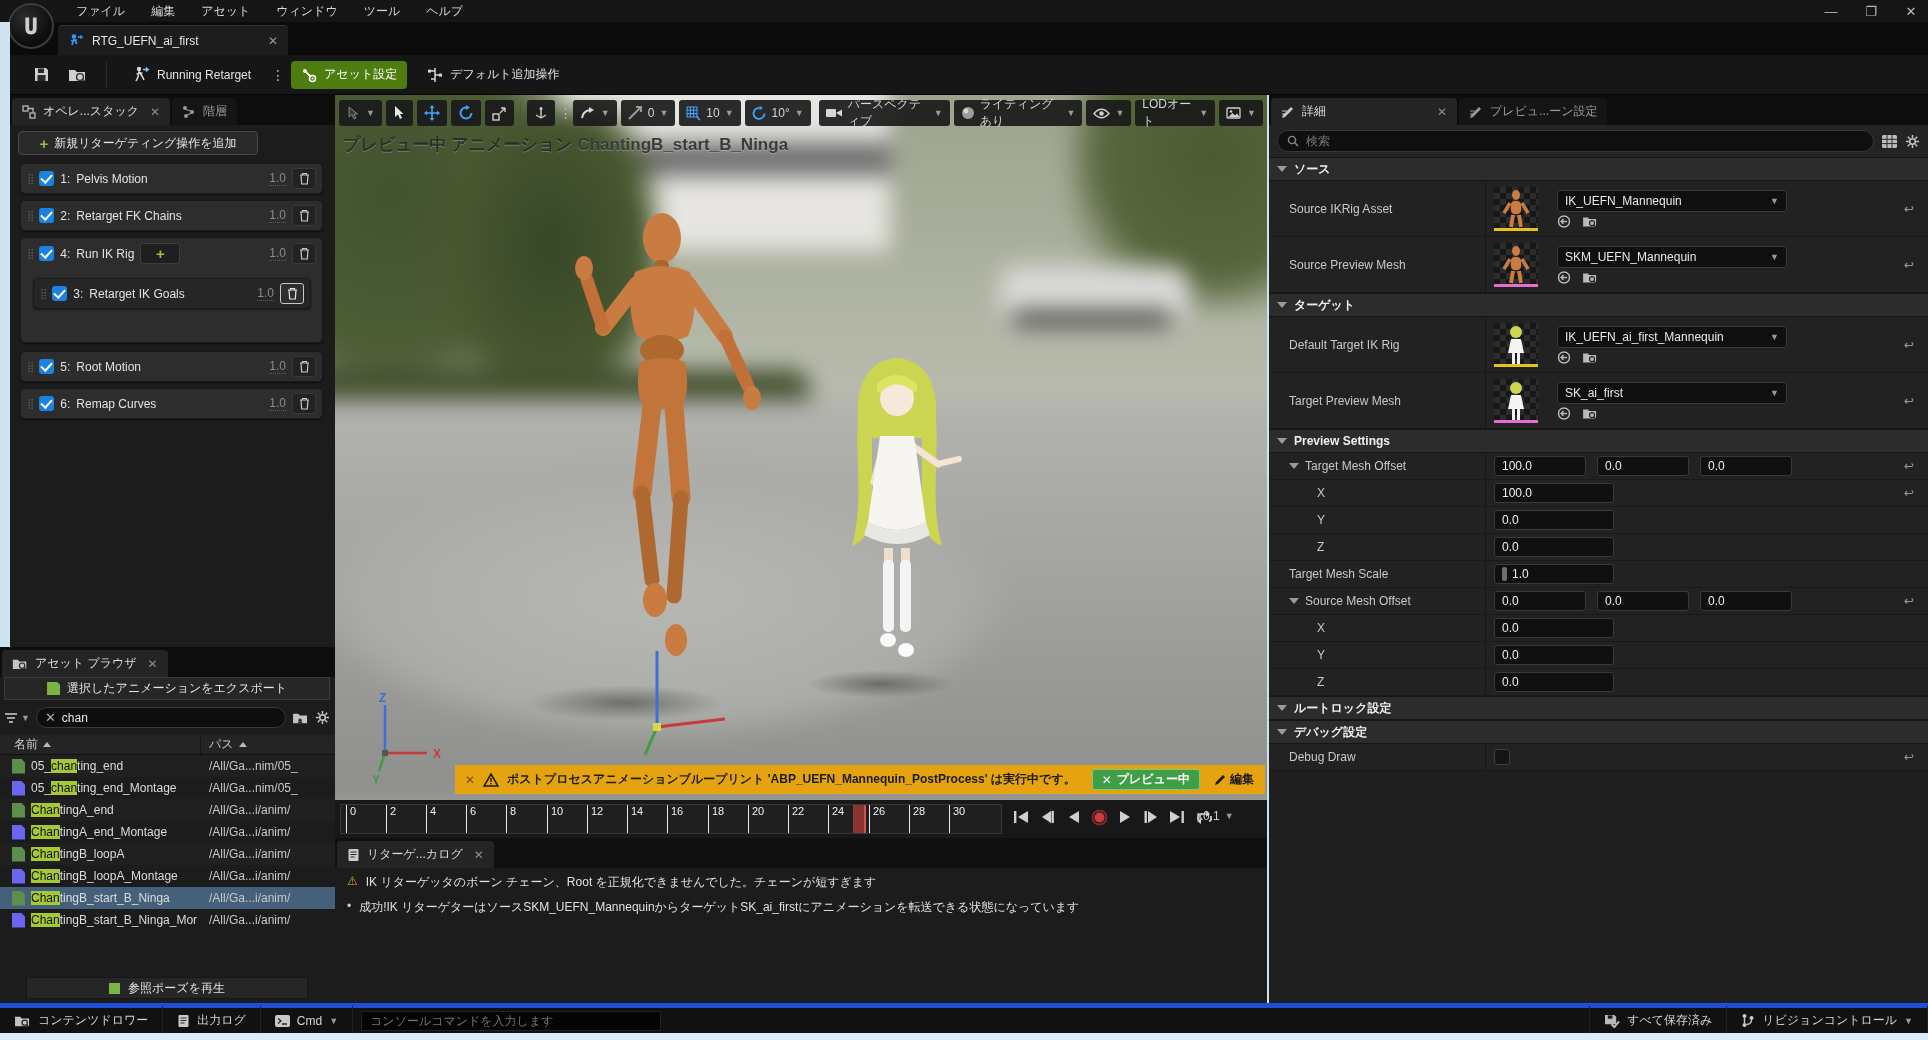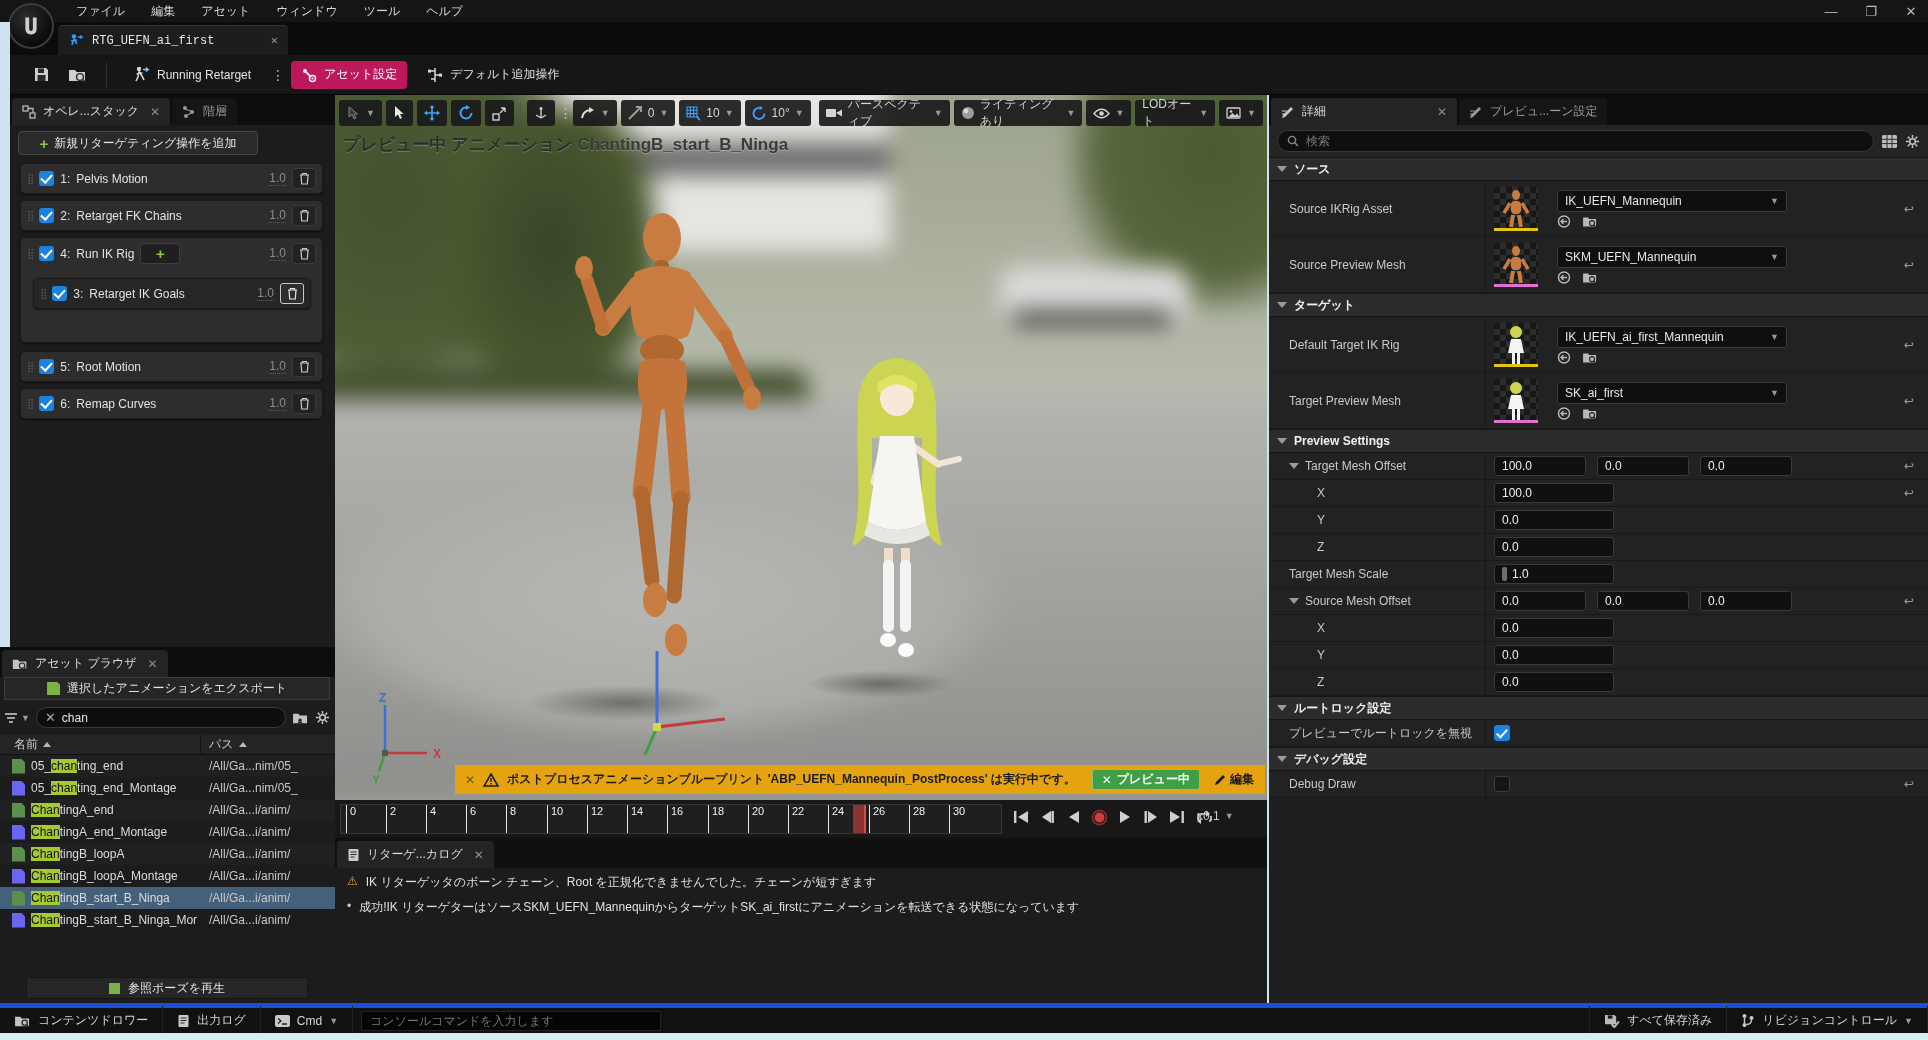--- a/index.html
+++ b/index.html
@@ -7,29 +7,29 @@
     font-family:"Liberation Sans","DejaVu Sans",sans-serif; font-size:12px; color:#cfcfcf;
     -webkit-font-smoothing:antialiased; }
 
   
   #menubar { position:absolute; left:0; top:0; width:1928px; height:22px; background:#151515; display:flex; align-items:center; gap:26px; padding-left:76px; z-index:30; }
   #menubar .mitem { color:#d8d8d8; cursor:default; }
   #winctl { position:absolute; right:6px; top:0; height:22px; display:flex; gap:18px; align-items:center; z-index:31; color:#bbb; font-size:13px; }
   #winctl span { width:22px; text-align:center; }
   #uelogo { position:absolute; left:8px; top:3px; width:46px; height:46px; border-radius:50%; background:radial-gradient(circle at 38% 32%,#2e2e2e,#0b0b0b 70%); border:2px solid #3c3c3c; z-index:40; display:flex; align-items:center; justify-content:center; }
   #uelogo svg { width:30px; height:30px; }
-  #tabbar { position:absolute; left:10px; top:22px; width:1918px; height:33px; background:#0b0b0b; z-index:20;font-family:Liberation Mono, monospace; }
+  #tabbar { position:absolute; left:10px; top:22px; width:1918px; height:33px; background:#0b0b0b; z-index:20; }
   .doc-tab { position:absolute; left:48px; top:3px; height:30px; width:230px; background:#1d1d1d; border-top:1px solid #333; border-radius:4px 4px 0 0; display:flex; align-items:center; gap:8px; padding:0 10px; }
   .doc-tab .ttl { color:#e6e6e6; }
   .doc-tab .x { margin-left:auto; color:#9a9a9a; }
   #toolbar { position:absolute; left:10px; top:55px; width:1918px; height:40px; background:#161616; border-bottom:1px solid #050505; display:flex; align-items:center; gap:10px; padding-left:18px; z-index:20; }
   .tb-sep { width:1px; height:26px; background:#2e2e2e; margin:0 6px; }
   .tb-icon { width:26px; height:26px; display:flex; align-items:center; justify-content:center; border-radius:3px; }
   .tb-btn { height:28px; display:flex; align-items:center; gap:7px; padding:0 10px; border-radius:4px; color:#e3e3e3; }
-  .tb-btn.blue { background:#be185d; color:#fff; }
+  .tb-btn.blue { background:#4d7c0f; color:#fff; }
   .dots3 { color:#bdbdbd; letter-spacing:0; font-size:14px; width:10px; text-align:center; }
 
   
   #left { position:absolute; left:10px; top:95px; width:325px; height:552px; background:#1c1c1c; z-index:10; }
   .paneltabs { height:30px; background:#0d0d0d; display:flex; align-items:flex-end; }
   .ptab { height:27px; display:flex; align-items:center; gap:7px; padding:0 10px; background:#242424; border-radius:4px 4px 0 0; margin-left:2px; color:#dedede; }
   .ptab.inactive { background:#151515; color:#9b9b9b; }
   .ptab .x { color:#8f8f8f; margin-left:4px; }
   #addop { position:absolute; left:8px; top:36px; width:240px; height:24px; background:#2a2a2a; border:1px solid #484848; border-radius:4px; display:flex; align-items:center; justify-content:center; gap:6px; color:#e8e8e8; }
   .plus { color:#8fc63f; font-size:15px; font-weight:bold; line-height:1; }
@@ -1002,26 +1002,20 @@
     <span class="dlabel ind">Z</span>
     <span class="dval">
         <span class="numfield wide">0.0</span>
       </span>
   </div>
 
   <div class="sect">
       <span class="tri-dn"></span>
       <span>ルートロック設定</span>
     </div>
-  <div class="drow">
-    <span class="dlabel">プレビューでルートロックを無視</span>
-    <span class="dval">
-        <span class="dcb"></span>
-      </span>
-  </div>
 
   <div class="sect">
       <span class="tri-dn"></span>
       <span>デバッグ設定</span>
     </div>
   <div class="drow">
     <span class="dlabel">Debug Draw</span>
     <span class="dval">
         <span class="dcb off"></span>
         <span class="reset">↩</span>

